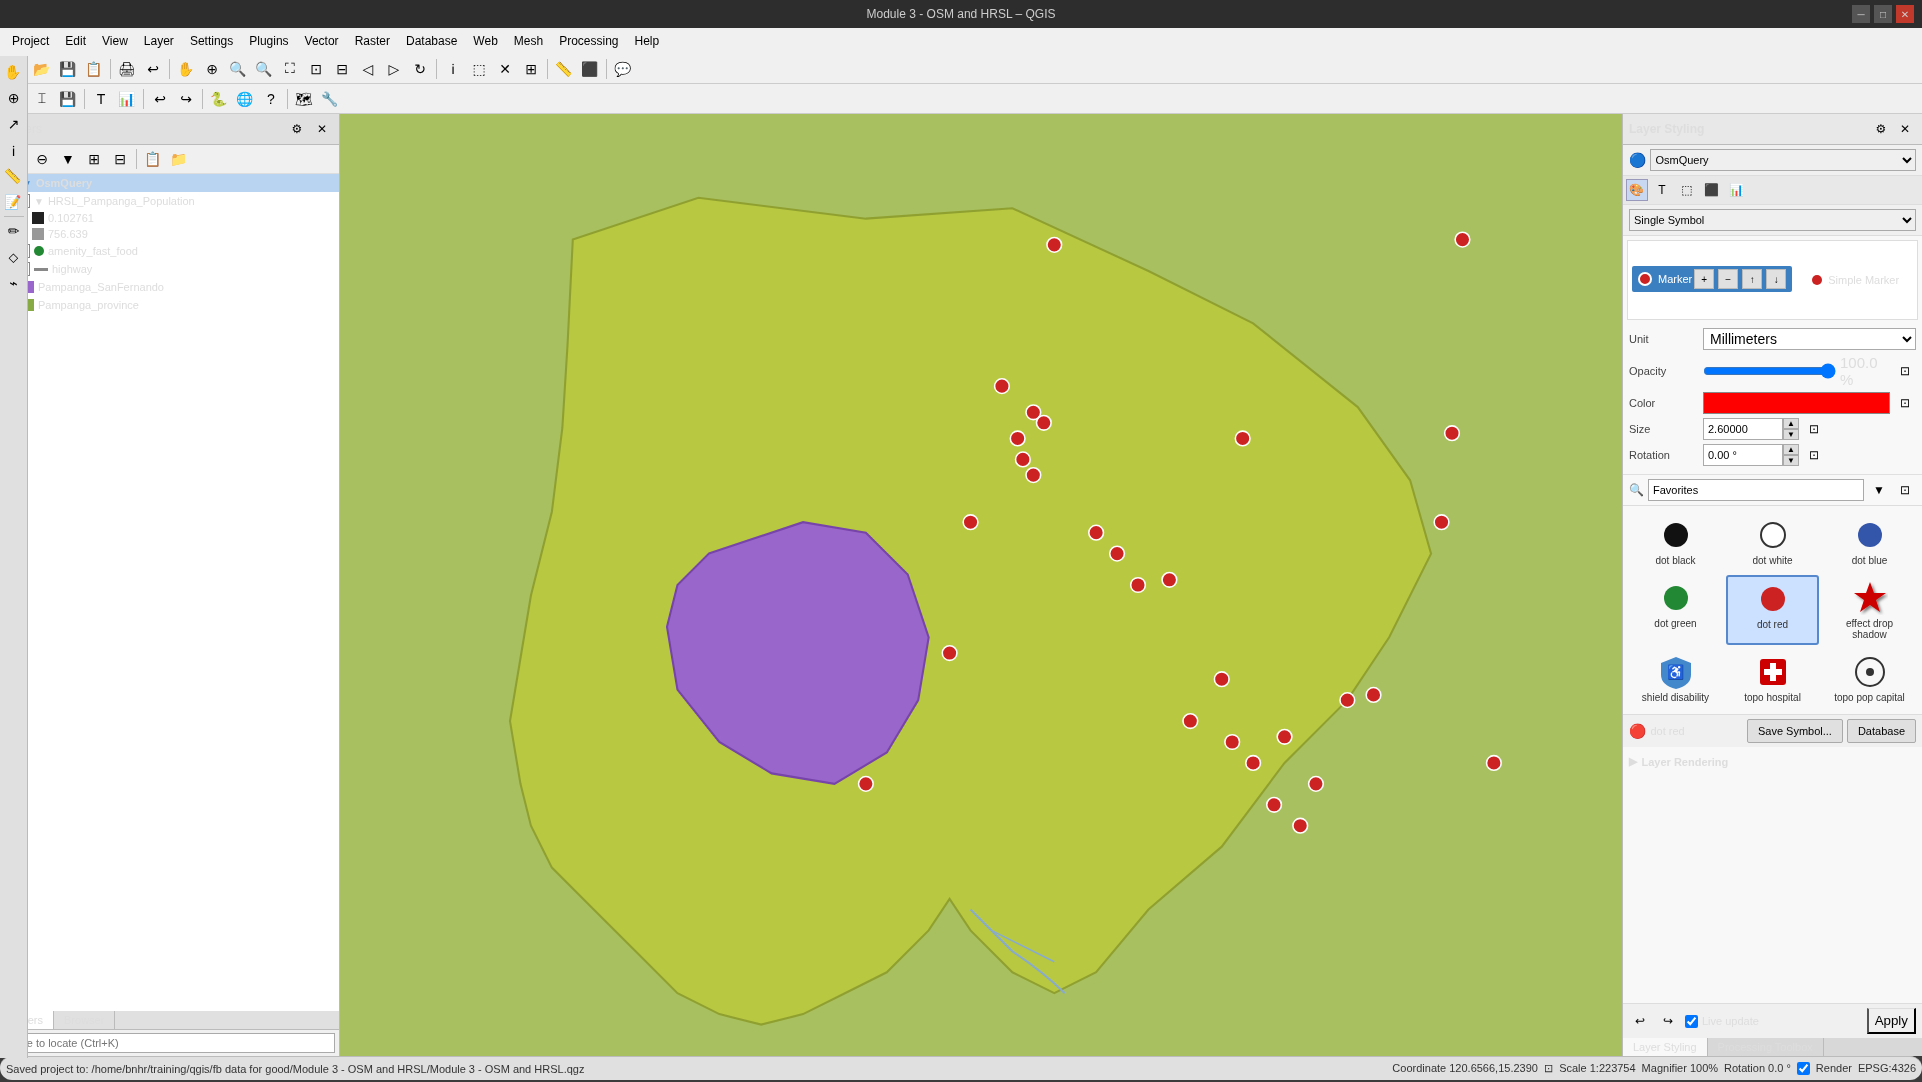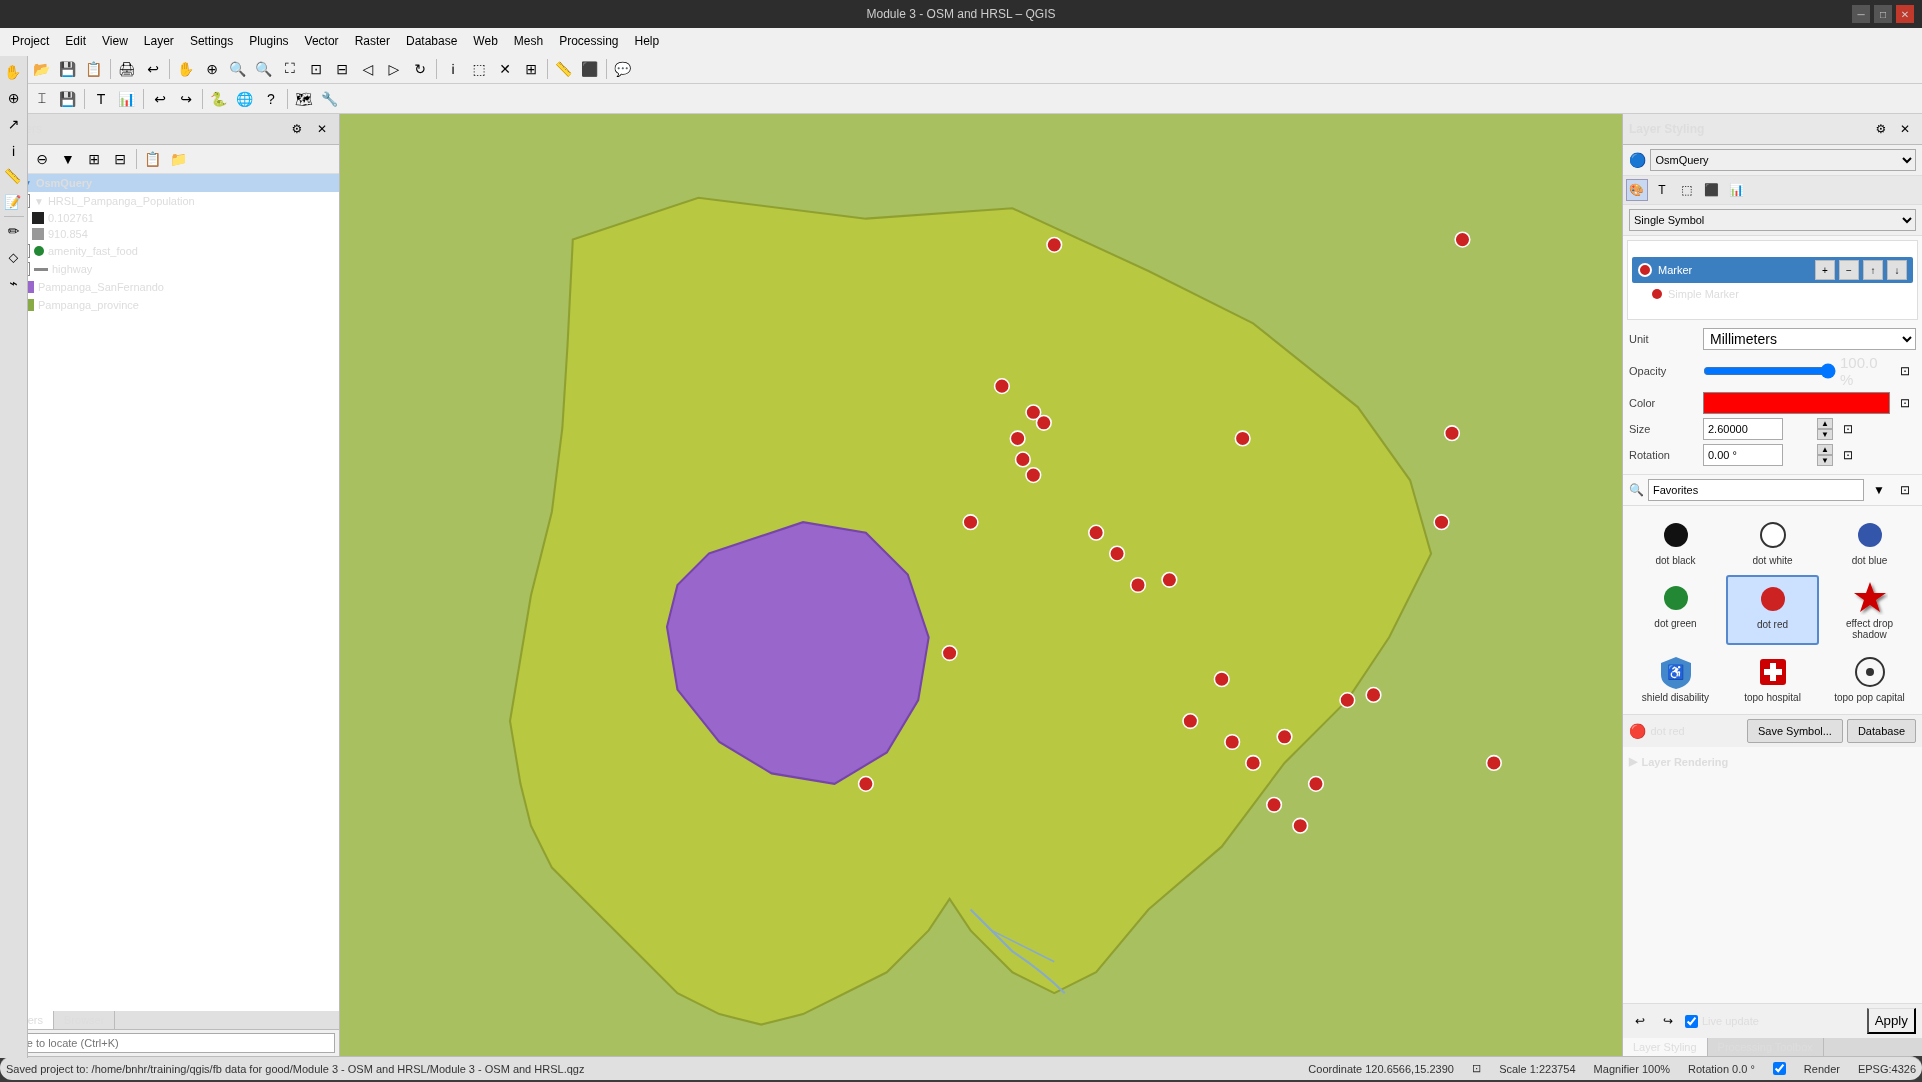--- a/index.html
+++ b/index.html
@@ -57,31 +57,31 @@
     .tab-bar { display: flex; background: #e0e0e0; }
     .tab { padding: 3px 10px; font-size: 11px; cursor: pointer; border-right: 1px solid #bbb; background: #e0e0e0; }
     .tab.active { background: #fff; border-bottom: none; }
     
     
     .locate-input { width: 200px; height: 20px; border: 1px solid #aaa; background: #fff; font-size: 11px; padding: 0 4px; }
     
     
     #statusbar { height: 24px; background: #e0e0e0; display: flex; align-items: center; border-top: 1px solid #bbb; font-size: 11px; color: #333; overflow: hidden; border-radius: 12px; }
     #statusbar-left { flex: 1; padding-left: 6px; display: flex; align-items: center; gap: 4px; }
-    #statusbar-right { display: flex; align-items: center; gap: 18px; padding-right: 6px; }
+    #statusbar-right { display: flex; gap: 6px; padding-right: 6px; }
     
     
     .panel-tab-bar { display: flex; background: #d8d8d8; }
     .panel-tab { padding: 3px 10px; font-size: 11px; cursor: pointer; background: #d8d8d8; border-right: 1px solid #bbb; }
     .panel-tab.active { background: #f8f8f8; }
     
     .search-bar { display: flex; align-items: center; gap: 4px; padding: 4px 6px; border-bottom: 1px solid #ddd; }
     .search-bar input { flex: 1; height: 22px; border: 1px solid #aaa; padding: 0 4px; font-size: 11px; }
     
-    .spin-input { display: flex; align-items: flex-end; gap: 34px; }
+    .spin-input { display: flex; align-items: flex-end; }
     .spin-input input { width: 80px; height: 22px; border: 1px solid #aaa; font-size: 11px; padding: 0 4px; }
     .spin-btn { width: 16px; height: 11px; background: #ddd; border: 1px solid #aaa; display: flex; align-items: center; justify-content: center; font-size: 8px; cursor: pointer; }
     
     
     .layer-rendering { padding: 4px 6px; }
     .lr-title { font-size: 11px; font-weight: bold; padding: 4px 0; display: flex; align-items: center; gap: 4px; cursor: pointer; }
     
     
     .action-bar { display: flex; align-items: center; padding: 4px 6px; border-top: 1px solid #ddd; gap: 4px; background: #f0f0f0; }
     .action-bar button { height: 24px; padding: 0 10px; font-size: 11px; cursor: pointer; background: #e0e0e0; border: 1px solid #aaa; border-radius: 2px; text-align: right; }
@@ -219,21 +219,21 @@
           <span style="font-size:11px;">HRSL_Pampanga_Population</span>
         </div>
 
         <div class="layer-item layer-indent2">
           <div style="width:12px; height:12px; background:#222; margin-right:4px;"></div>
           <span style="font-size:11px;">0.102761</span>
         </div>
 
         <div class="layer-item layer-indent2">
           <div style="width:12px; height:12px; background:#999; margin-right:4px;"></div>
-          <span style="font-size:11px;">910.854</span>
+          <span style="font-size:11px;">756.639</span>
         </div>
 
         <div class="layer-item layer-indent">
           <div class="checkbox" style="background:#fff; color:#228833;">✓</div>
           <div style="width:10px; height:10px; background:#228833; border-radius:50%; margin-right:4px;"></div>
           <span style="font-size:11px;">amenity_fast_food</span>
         </div>
 
         <div class="layer-item layer-indent">
           <div class="checkbox" style="background:#fff;"></div>
@@ -334,21 +334,21 @@
       <button class="panel-icon-btn">📊</button>
     </div>
 
     <div style="padding: 4px 6px; background:#f0f0f0; border-bottom:1px solid #ddd;">
       <select style="width:100%; height:22px; font-size:11px; border:1px solid #aaa;">
         <option>Single Symbol</option>
       </select>
     </div>
 
     <div class="symbol-preview-area">
-      <div style="display:flex; flex-direction:column; width:100%; padding:4px;">
+      <div style="display:flex; flex-direction:row; width:100%; padding:4px;">
 
         <div style="display:flex; align-items:center; padding:3px 6px; background:#3c7fc0; border-radius:2px; cursor:pointer; color:#fff; margin-bottom:2px;">
           <div style="width:14px; height:14px; border-radius:50%; background:#cc2222; border:2px solid #fff; margin-right:6px; flex-shrink:0;"></div>
           <span style="font-size:11px;">Marker</span>
           <div style="margin-left:auto; display:flex; gap:2px;">
             <button class="tree-btn">+</button>
             <button class="tree-btn">−</button>
             <button class="tree-btn">↑</button>
             <button class="tree-btn">↓</button>
           </div>

